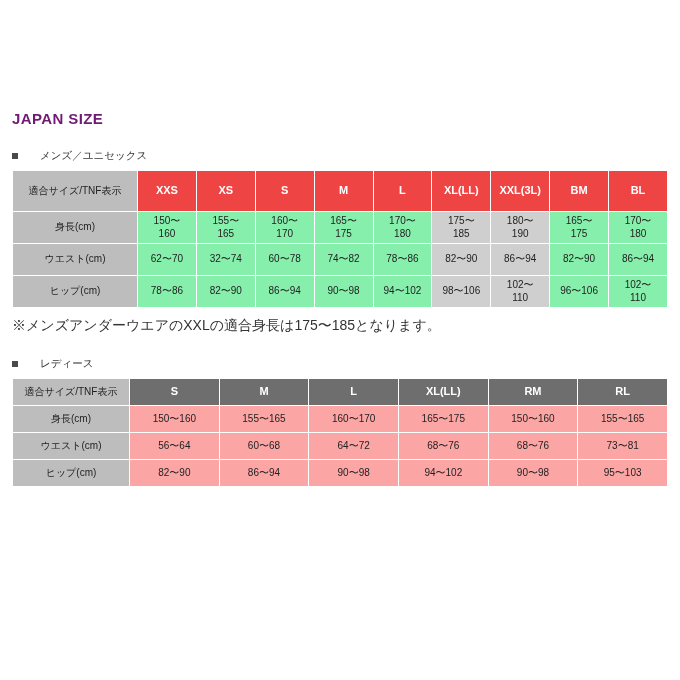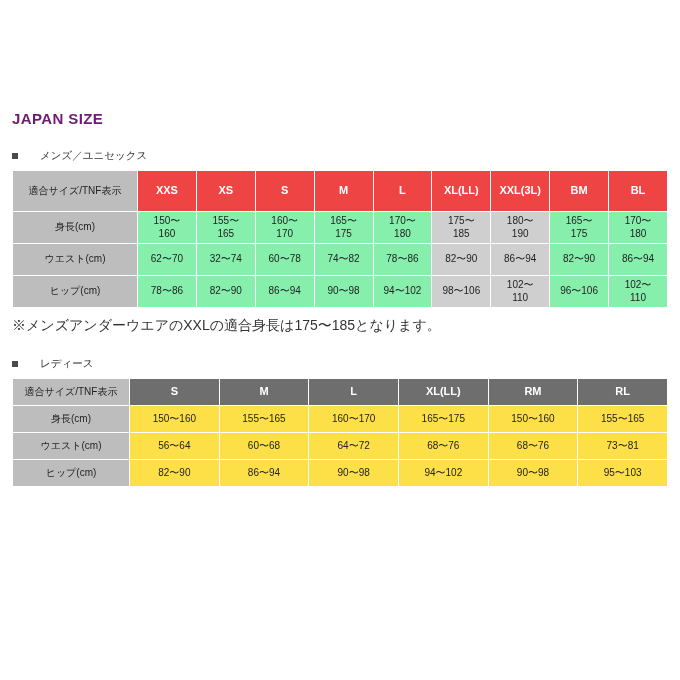--- a/index.html
+++ b/index.html
@@ -103,21 +103,21 @@
     height: 26px;
     font-size: 11px;
   }
   .tbl-ladies td.rowhead {
     background: #bdbdbd;
     color: #1f1f1f;
     height: 26px;
     font-size: 10px;
   }
   .tbl-ladies td.cell {
-    background: #fde047;
+    background: #fca5a5;
     height: 26px;
   }
   .note {
     font-size: 14px;
     color: #333333;
     margin: 9px 0 22px 0;
   }
   .two-line {
     white-space: pre-line;
   }

